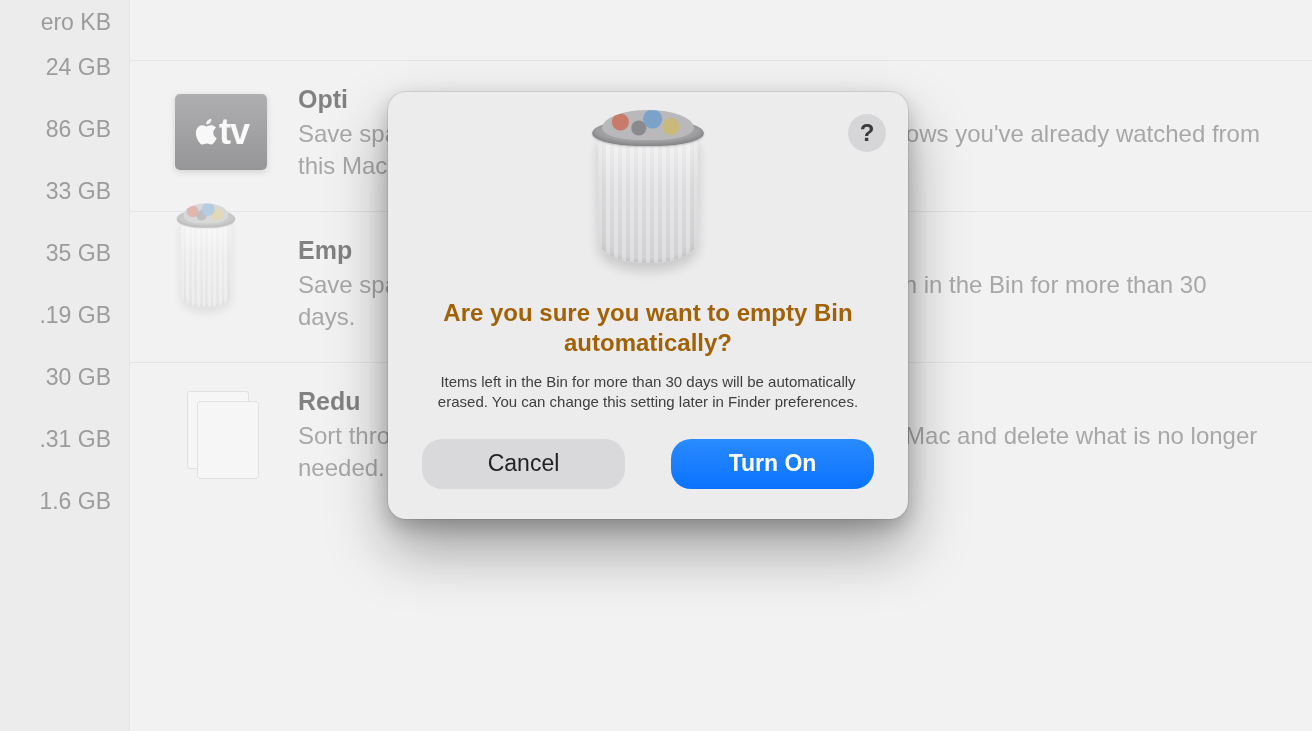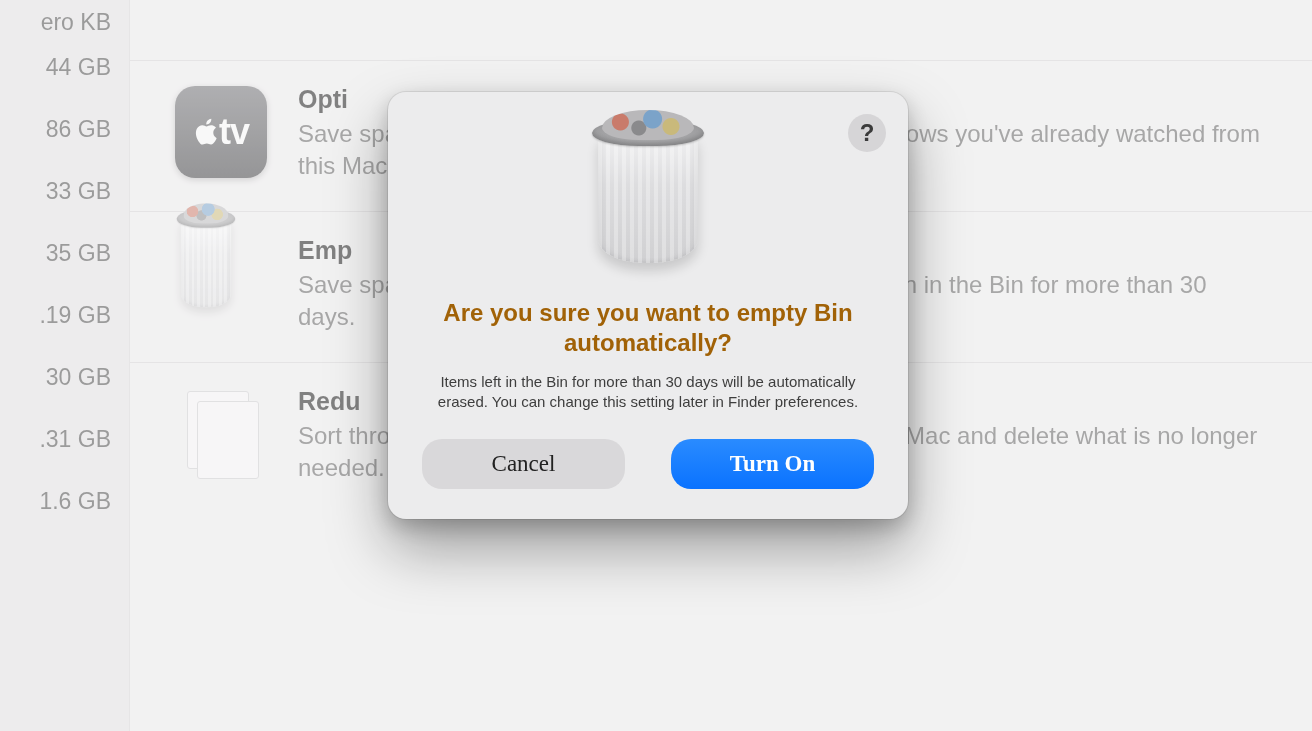--- a/index.html
+++ b/index.html
@@ -117,38 +117,37 @@
     gap: 20px;
   }
   .btn {
     flex: 1;
     height: 50px;
     border-radius: 20px;
     font-size: 23px;
     font-weight: 500;
     border: none;
     cursor: pointer;
-    font-family: Liberation Serif, serif;
   }
   .btn-secondary {
     background: #d9d8da;
     color: #222;
   }
   .btn-primary {
     background: linear-gradient(180deg, #2a8bff 0%, #0a72ff 100%);
     color: #fff;
     font-weight: 600;
     margin-left: 26px;
   }
 
   
   .tv-icon {
-    width: 92px; height: 92px;
+    width: 92px; height: 76px;
     background: linear-gradient(180deg,#6e6e72 0%, #3f3f42 100%);
-    border-radius: 20px;
+    border-radius: 5px;
     box-shadow: 0 2px 6px rgba(0,0,0,0.25);
     display:flex; align-items:center; justify-content:center;
     color: #f4f4f4;
     font-size: 36px;
     font-weight: 600;
   }
   .tv-icon span { letter-spacing: -1px; }
 
   .document-icon {
     position: relative;
@@ -216,21 +215,21 @@
 </head>
 <body>
 
 <div class="backdrop">
 
   <div class="sidebar">
     <div class="sidebar-item">
         <span>ero KB</span>
       </div>
     <div class="sidebar-item">
-        <span>44 GB</span>
+        <span>24 GB</span>
       </div>
     <div class="sidebar-item">
         <span>86 GB</span>
       </div>
     <div class="sidebar-item">
         <span>33 GB</span>
       </div>
     <div class="sidebar-item">
         <span>35 GB</span>
       </div>

